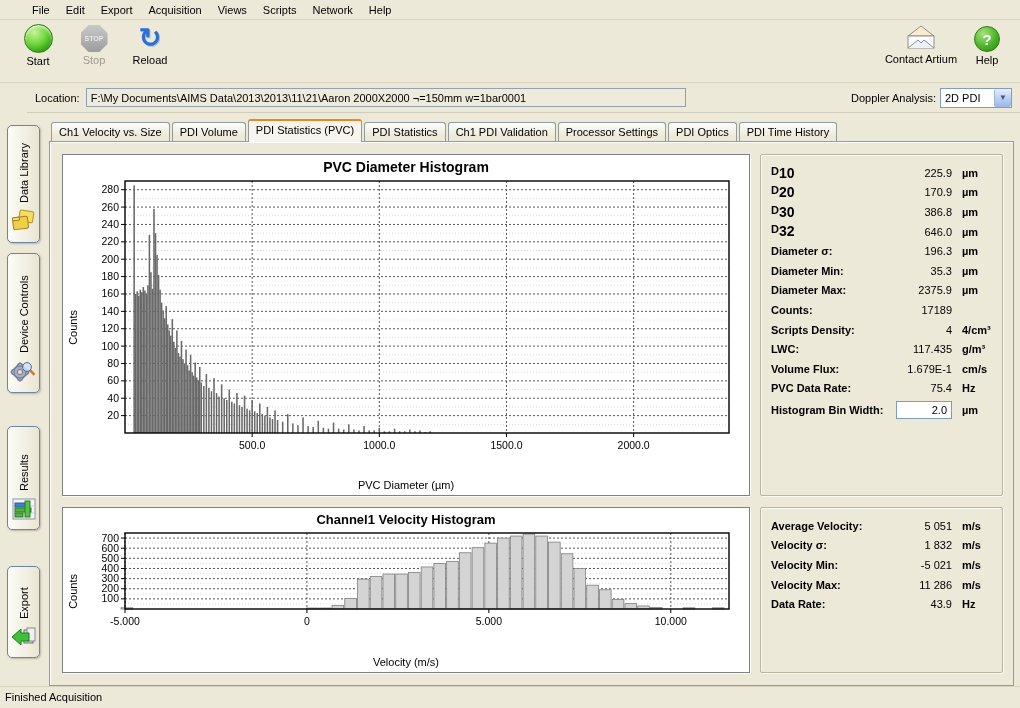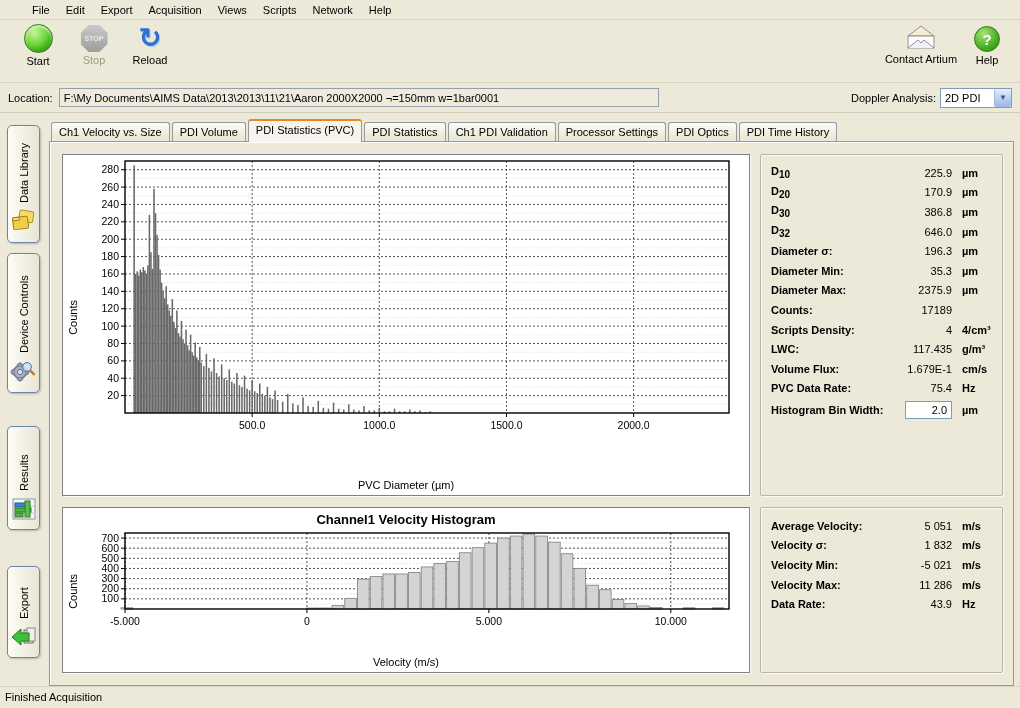--- a/index.html
+++ b/index.html
@@ -31,21 +31,21 @@
   .icon-reload { font-size:27px; line-height:28px; font-weight:bold; color:#2e6fd2;
       text-shadow: 1px 1px 0 #9cc0ee; }
   .toolbar-spacer { flex:1; }
   .icon-help { width:26px; height:26px; border-radius:50%; margin-top:2px;
       background: radial-gradient(circle at 35% 28%, #a9e27d, #4cb32a 55%, #2c8410);
       border:1px solid #2b7e0e; color:#fff; font-weight:bold; font-size:15px;
       display:flex; align-items:center; justify-content:center; }
   .tool-btn.wide { width:86px; }
   
   .locrow { height:30px; display:flex; align-items:center; padding:0 8px;
-            border-bottom:1px solid #cfccba; }
+            border-bottom:1px solid #cfccba;margin-left:27px; }
   .locrow label { margin-right:6px; }
   .loc-input { width:600px; height:19px; border:1px solid #95a0ac; background:#eeebdd;
                font-family:"Liberation Sans",sans-serif; font-size:11px; padding:0 4px; color:#000; }
   .loc-spacer { flex:1; }
   .doppler-label { margin-right:4px; }
   .dropdown { display:flex; align-items:center; border:1px solid #7f9db9; background:#fff;
               height:20px; width:72px; cursor:default; }
   .dropdown .val { flex:1; padding:0 4px; }
   .dropdown .arrow-btn { width:17px; height:18px; display:flex; align-items:center; justify-content:center;
       background: linear-gradient(#e6eefb,#bcd0f2 50%,#9ab7e8); border-left:1px solid #9db8dc;
@@ -82,24 +82,24 @@
   .chart-xlab { text-align:center; font-size:11px; padding-bottom:4px; }
   svg text { font-family:"Liberation Sans",sans-serif; }
   
   .stats-col { flex:1; display:flex; flex-direction:column; }
   .stats-panel { border:1px solid #b9b5a2; border-radius:2px; background:#ece9d8;
       box-shadow: inset 1px 1px 0 #fbfaf1, 1px 1px 0 #fbfaf1; padding:8px 8px 0 10px; }
   .stats-panel.top { height:342px; margin-bottom:11px; }
   .stats-panel.bottom { height:166px; }
   .srow { display:flex; align-items:center; height:19.6px; }
   .srow .slabel { flex:1; font-weight:bold; }
-  .srow .slabel sub { font-size:10px; }
+  .srow .slabel sub { font-size:14px; }
   .srow .sval { width:62px; text-align:right; }
   .srow .sunit { width:42px; padding-left:10px; font-weight:bold; }
-  .srow input { width:47px; height:18px; border:1px solid #7f9db9; background:#fff;
+  .srow input { width:56px; height:18px; border:1px solid #7f9db9; background:#fff;
       text-align:right; font-family:"Liberation Sans",sans-serif; font-size:11px; padding-right:4px; }
   .srow.inputrow { height:24px;justify-content:flex-end; }
   
   .statusbar { height:21px; border-top:1px solid #d8d4c0; display:flex; align-items:center; padding:0 5px; }
 </style>
 </head>
 <body>
 
 <div class="menubar" id="menubar">
     <span class="menu-item">File</span>
@@ -207,20 +207,21 @@
         <div class="tab active">PDI Statistics (PVC)</div>
         <div class="tab">PDI Statistics</div>
         <div class="tab">Ch1 PDI Validation</div>
         <div class="tab">Processor Settings</div>
         <div class="tab">PDI Optics</div>
         <div class="tab">PDI Time History</div>
       </div>
     <div class="tabpage">
       <div class="charts-col">
         <div class="chart-panel top">
+          <div class="chart-title" id="ct0">PVC Diameter Histogram</div>
           <div class="chart-body">
             <div class="chart-ylab">
                 <span id="cy0">Counts</span>
               </div>
             <svg id="csvg0" width="660" height="288">
                 <rect x="42" y="6" width="604" height="252" fill="#fff"></rect>
                 <line x1="42" x2="646" y1="249.31034482758622" y2="249.31034482758622" stroke="#dddbd6" stroke-width="1" stroke-dasharray="1 2"></line>
                 <line x1="42" x2="646" y1="231.93103448275863" y2="231.93103448275863" stroke="#dddbd6" stroke-width="1" stroke-dasharray="1 2"></line>
                 <line x1="42" x2="646" y1="214.55172413793105" y2="214.55172413793105" stroke="#dddbd6" stroke-width="1" stroke-dasharray="1 2"></line>
                 <line x1="42" x2="646" y1="197.17241379310343" y2="197.17241379310343" stroke="#dddbd6" stroke-width="1" stroke-dasharray="1 2"></line>

